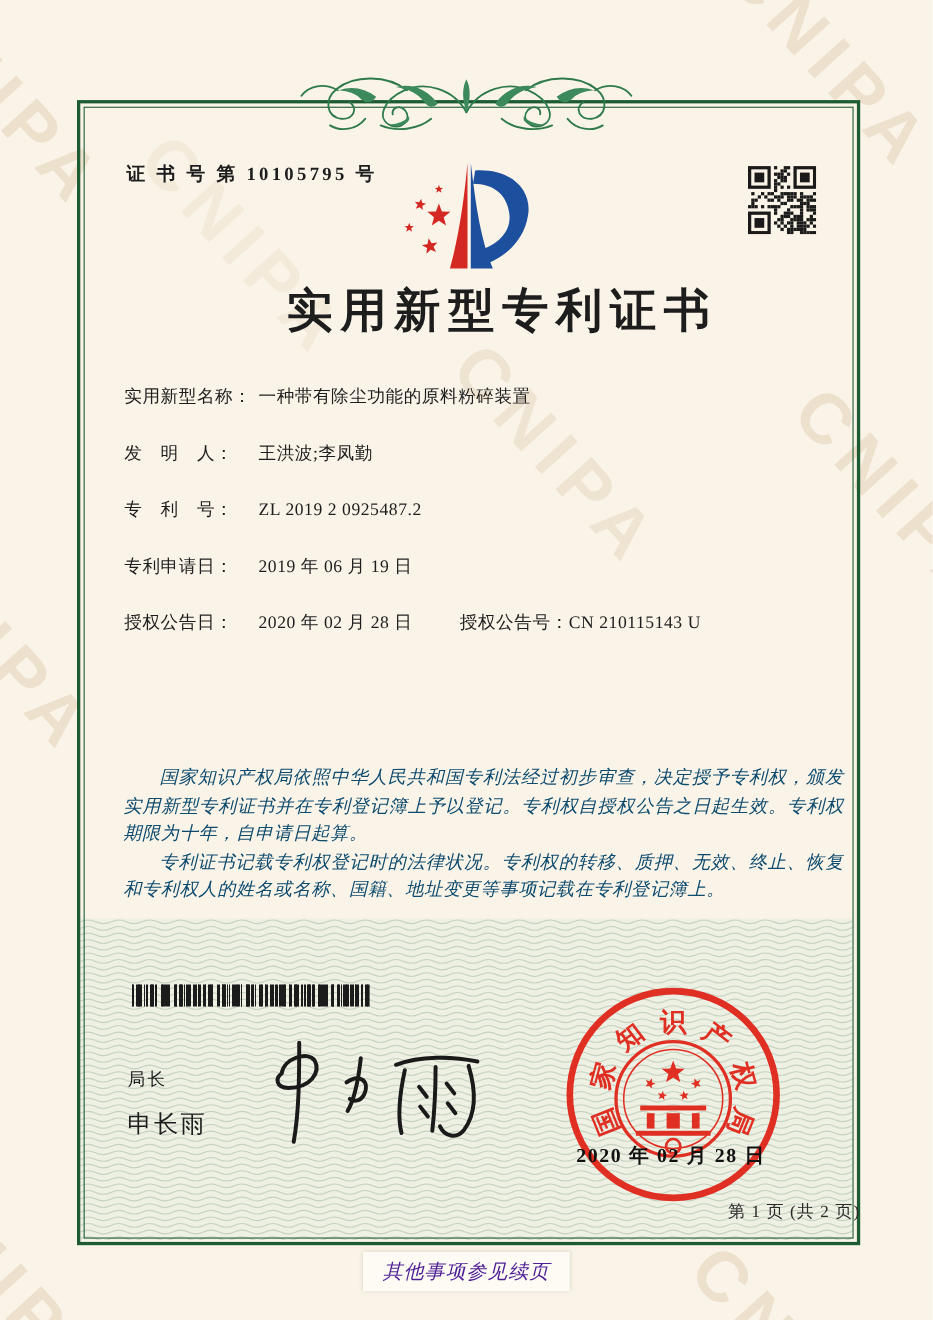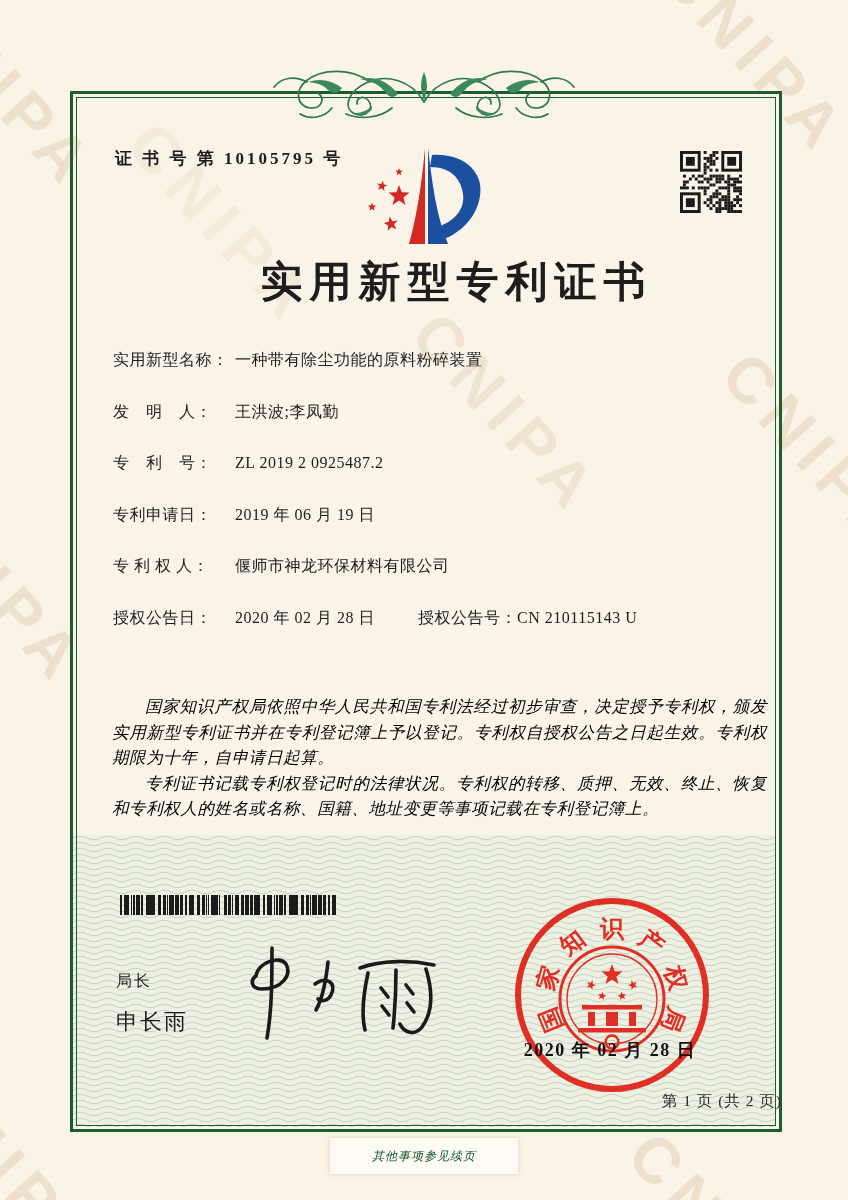--- a/index.html
+++ b/index.html
@@ -33,41 +33,41 @@
   .logo { position:absolute; left:362px; top:146px; width:130px; height:100px; }
   .qr { position:absolute; left:680px; top:151px; width:62px; height:62px; }
   .title { position:absolute; left:70px; top:254px; width:773px; text-align:center;
     font-size:42px; font-weight:bold; letter-spacing:7px; }
   .fields { position:absolute; left:113px; top:350px; width:650px; }
   .frow { height:51.5px; font-size:16px; letter-spacing:0.5px; white-space:nowrap; }
   .flabel { display:inline-block; min-width:122px; }
   .grant2 { margin-left:43px; }
   .paras { position:absolute; left:112px; top:694px; width:655px;
     font-size:16.5px; line-height:25.6px; text-align:justify;
-    font-style:italic; letter-spacing:0.6px; color:#000000; }
+    font-style:italic; letter-spacing:0.6px; color:#0c4a6e; }
   .paras p { text-indent:2em; }
   .barcode { position:absolute; left:120px; top:895px; width:216px; height:20px;
     background:
       repeating-linear-gradient(90deg,#1b1b1b 0 2px,transparent 2px 4px,#1b1b1b 4px 7px,transparent 7px 8px,#1b1b1b 8px 9px,transparent 9px 13px),
       repeating-linear-gradient(90deg,#1b1b1b 0 1px,transparent 1px 5px,#1b1b1b 5px 8px,transparent 8px 11px);
   }
   .signer-role { position:absolute; left:116px; top:971px; font-size:16px; letter-spacing:2px;
     font-family:"Liberation Sans","DejaVu Sans",sans-serif; }
   .signer-name { position:absolute; left:116px; top:1007px; font-size:22px; letter-spacing:2px;
     font-family:"Liberation Sans","DejaVu Sans",sans-serif; }
   .signature { position:absolute; left:238px; top:938px; width:220px; height:108px; }
   .seal { position:absolute; left:512px; top:895px; width:200px; height:200px; opacity:0.94; }
   .seal-date { position:absolute; left:505px; top:1038px; width:210px; text-align:center;
     font-size:18px; letter-spacing:1.5px; color:#111; font-weight:bold; }
   .page-no { position:absolute; left:70px; top:1091px; width:712px; text-align:right;
     font-size:15.5px; letter-spacing:1px; color:#2a2a2a; }
   .note-box { position:absolute; left:330px; top:1138px; width:188px; height:36px;
     background:#fdfbf3; box-shadow:0 0 4px rgba(150,140,110,0.35);
     display:flex; align-items:center; justify-content:center; z-index:6; }
-  .note-text { font-size:12px; font-style:italic; letter-spacing:1px; color:#14532d; }
+  .note-text { font-size:18px; font-style:italic; letter-spacing:1px; color:#4c1d95; }
 </style>
 </head>
 <body>
 
 <div class="page">
 
   <span class="wm" style="left:-52px;top:-28px;">CNIPA</span>
   <span class="wm" style="left:168px;top:108px;opacity:0.5;">CNIPA</span>
   <span class="wm" style="left:452px;top:298px;opacity:0.8;">CNIPA</span>
   <span class="wm" style="left:762px;top:338px;">CNIPA</span>
@@ -316,21 +316,20 @@
         <rect x="6" y="48" width="9" height="9" fill="#1a1a1a"></rect>
       </svg>
 
     <div class="title">实用新型专利证书</div>
 
     <div class="fields">
       <div class="frow"><span class="flabel">实用新型名称：</span><span>一种带有除尘功能的原料粉碎装置</span></div>
       <div class="frow"><span class="flabel">发　明　人：</span><span>王洪波;李凤勤</span></div>
       <div class="frow"><span class="flabel">专　利　号：</span><span>ZL 2019 2 0925487.2</span></div>
       <div class="frow"><span class="flabel">专利申请日：</span><span>2019 年 06 月 19 日</span></div>
-      <div class="frow"><span class="flabel">专 利 权 人：</span><span>偃师市神龙环保材料有限公司</span></div>
       <div class="frow">
         <span class="flabel">授权公告日：</span><span>2020 年 02 月 28 日</span><span class="grant2">授权公告号：</span><span>CN 210115143 U</span>
       </div>
     </div>
 
     <div class="paras">
       <p>国家知识产权局依照中华人民共和国专利法经过初步审查，决定授予专利权，颁发实用新型专利证书并在专利登记簿上予以登记。专利权自授权公告之日起生效。专利权期限为十年，自申请日起算。</p>
       <p>专利证书记载专利权登记时的法律状况。专利权的转移、质押、无效、终止、恢复和专利权人的姓名或名称、国籍、地址变更等事项记载在专利登记簿上。</p>
     </div>
 

